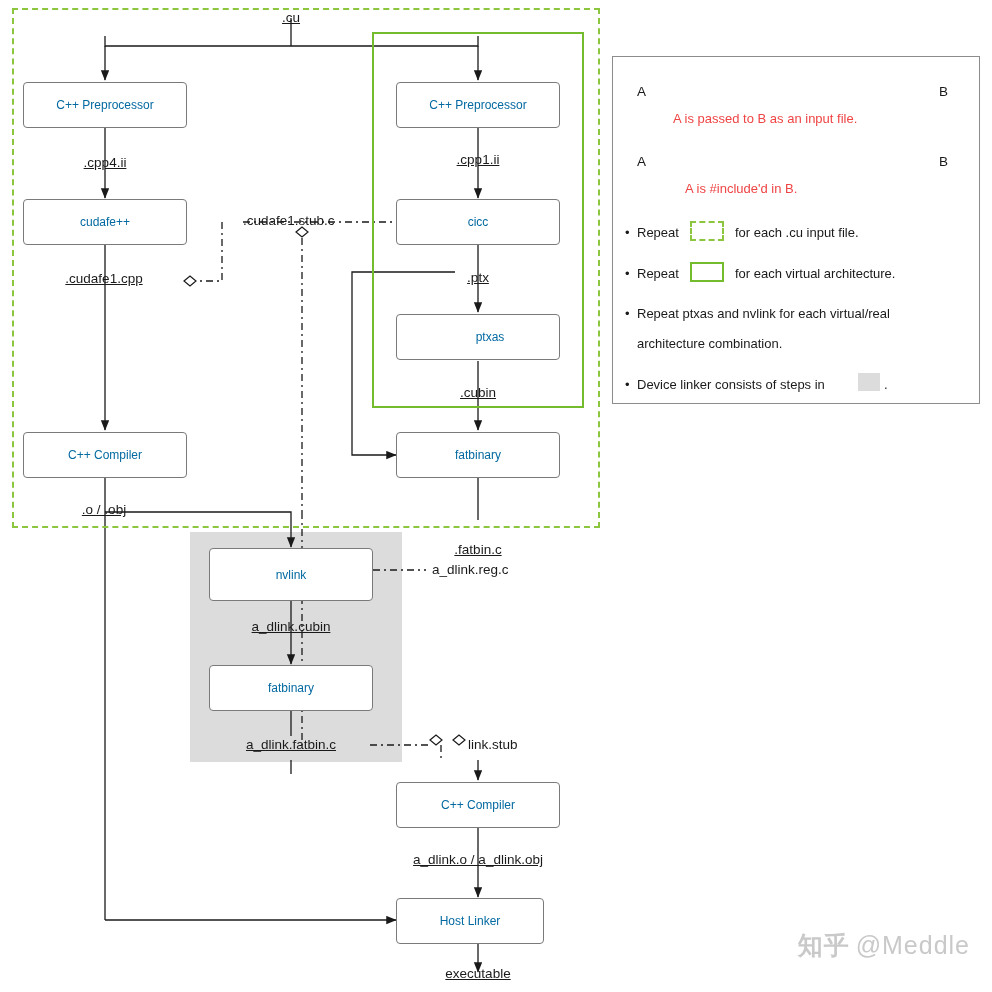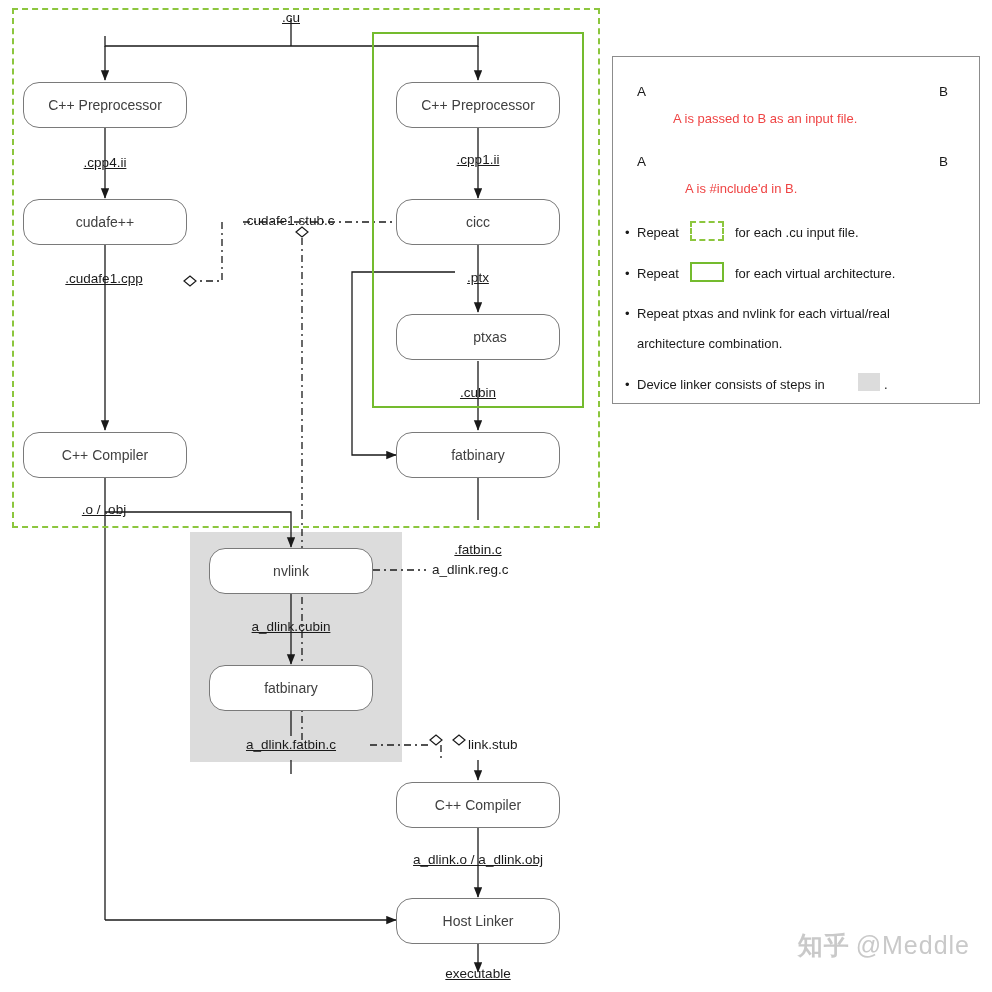--- a/index.html
+++ b/index.html
@@ -23,27 +23,27 @@
     left: 0;
     top: 0;
     width: 992px;
     height: 992px;
     pointer-events: none;
   }
   .node {
     position: absolute;
     box-sizing: border-box;
     border: 1px solid #7a7a7a;
-    border-radius: 16px;
+    border-radius: 4px;
     background: #ffffff;
     display: flex;
     align-items: center;
     justify-content: center;
-    font-size: 14px;
-    color: #404040;
+    font-size: 12px;
+    color: #0369a1;
     z-index: 3;
   }
   .lbl {
     position: absolute;
     font-size: 13.5px;
     color: #1a1a1a;
     white-space: nowrap;
     z-index: 3;
   }
   .lbl.center {
@@ -221,25 +221,25 @@
 
   <div class="node" style="left:23px; top:82px; width:164px; height:46px;">C++ Preprocessor</div>
   <div class="node" style="left:23px; top:199px; width:164px; height:46px;">cudafe++</div>
   <div class="node" style="left:23px; top:432px; width:164px; height:46px;">C++ Compiler</div>
 
   <div class="node" style="left:396px; top:82px; width:164px; height:46px;">C++ Preprocessor</div>
   <div class="node" style="left:396px; top:199px; width:164px; height:46px;">cicc</div>
   <div class="node" style="left:396px; top:314px; width:164px; height:46px;padding-left:24px;">ptxas</div>
   <div class="node" style="left:396px; top:432px; width:164px; height:46px;">fatbinary</div>
 
-  <div class="node" style="left:209px; top:548px; width:164px; height:46px;">nvlink</div>
+  <div class="node" style="left:209px; top:548px; width:164px; height:53px;">nvlink</div>
   <div class="node" style="left:209px; top:665px; width:164px; height:46px;">fatbinary</div>
 
   <div class="node" style="left:396px; top:782px; width:164px; height:46px;">C++ Compiler</div>
-  <div class="node" style="left:396px; top:898px; width:164px; height:46px;">Host Linker</div>
+  <div class="node" style="left:396px; top:898px; width:148px; height:46px;">Host Linker</div>
 
   <div class="lbl center" style="left:105px; top:155px;">.cpp4.ii</div>
   <div class="lbl center" style="left:104px; top:271px;">.cudafe1.cpp</div>
   <div class="lbl center" style="left:104px; top:502px;">.o / .obj</div>
 
   <div class="lbl center" style="left:478px; top:152px;">.cpp1.ii</div>
   <div class="lbl center" style="left:478px; top:270px;">.ptx</div>
   <div class="lbl center" style="left:478px; top:385px;">.cubin</div>
   <div class="lbl center" style="left:478px; top:502px;margin-top:40px;">.fatbin.c</div>
 

